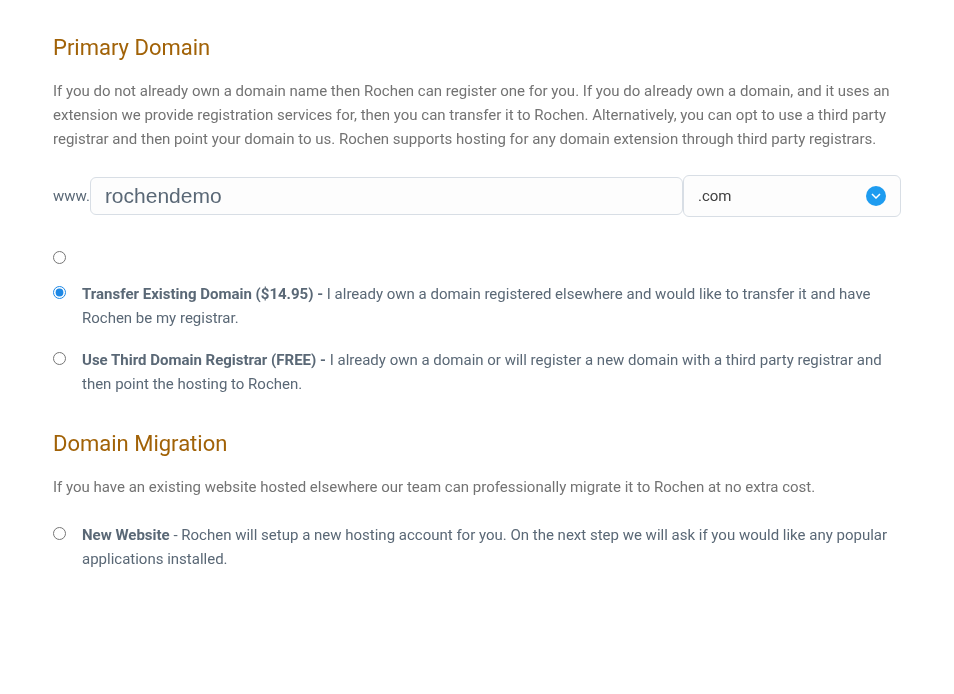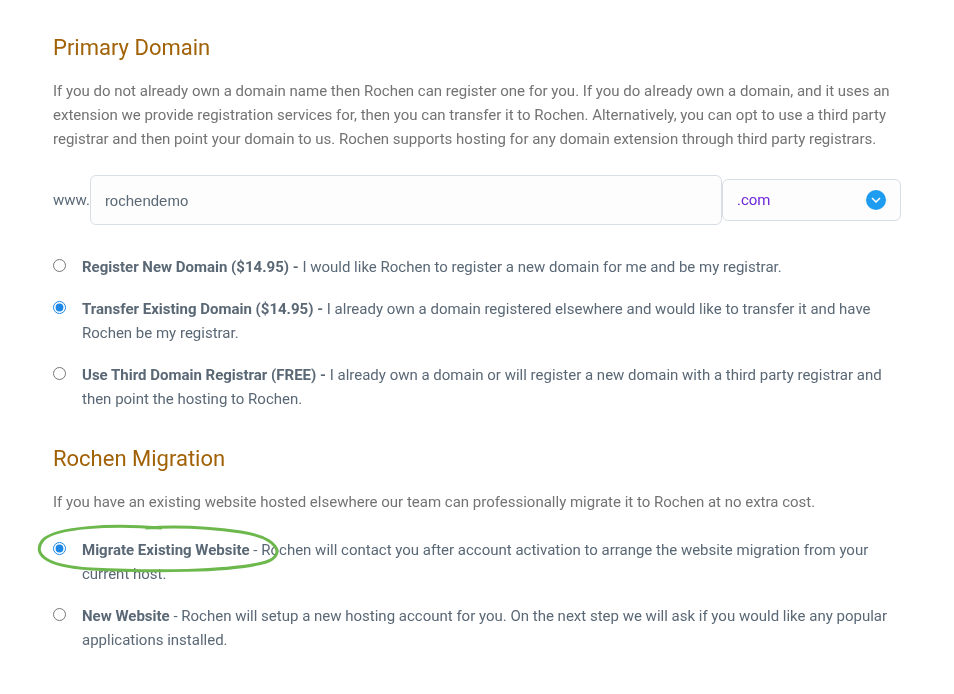--- a/index.html
+++ b/index.html
@@ -27,36 +27,36 @@
       display: flex;
       align-items: center;
       margin-bottom: 30px;
     }
     .www-label {
       color: #5a6876;
       font-size: 15px;
     }
     .domain-input {
       flex: 1;
-      height: 50px;
+      height: 38px;
       border: 1px solid #d8dee5;
       border-radius: 6px;
       padding: 0 14px;
-      font-size: 15px;
+      font-size: 21px;
       color: #5a6876;
       background: #fdfdfd;
     }
     .tld-select {
-      width: 179px;
+      width: 218px;
       height: 42px;
       border: 1px solid #d8dee5;
       border-radius: 6px;
       padding: 0 14px;
       font-size: 15px;
-      color: #6d28d9;
+      color: #404040;
       background: #fdfdfd;
       display: flex;
       align-items: center;
       justify-content: space-between;
       cursor: pointer;
     }
     .chevron-circle {
       width: 20px;
       height: 20px;
       border-radius: 50%;
@@ -118,52 +118,40 @@
     <span class="chevron-circle">
       <svg viewBox="0 0 10 6">
           <path d="M1 1 L5 5 L9 1" stroke="#fff" stroke-width="1.5" fill="none"></path>
         </svg>
     </span>
   </div>
 </div>
 
 <div class="radio-option">
   <input type="radio" name="domain-opt" class="radio-input" style="">
-  <label class="radio-label">
-    <span class="bold">Register New Domain ($14.95) - </span><span>I would like Rochen to register a new domain for me and be my registrar.</span>
-  </label>
 </div>
 
 <div class="radio-option">
   <input type="radio" name="domain-opt" class="radio-input" checked="" style="">
   <label class="radio-label">
     <span class="bold">Transfer Existing Domain ($14.95) - </span><span>I already own a domain registered elsewhere and would like to transfer it and have Rochen be my registrar.</span>
   </label>
 </div>
 
 <div class="radio-option">
   <input type="radio" name="domain-opt" class="radio-input" style="">
   <label class="radio-label">
     <span class="bold">Use Third Domain Registrar (FREE) - </span><span>I already own a domain or will register a new domain with a third party registrar and then point the hosting to Rochen.</span>
   </label>
 </div>
 
 <div class="section-migration">
-  <h2>Rochen Migration</h2>
+  <h2>Domain Migration</h2>
   <p class="section-desc">If you have an existing website hosted elsewhere our team can professionally migrate it to Rochen at no extra cost.</p>
 
-  <div class="radio-option">
-    <svg class="annotation" viewBox="0 0 250 52">
-      <path d="M 130 6 C 80 2, 25 5, 12 18 C 2 30, 10 44, 60 47 C 120 50, 200 50, 235 40 C 255 33, 248 16, 210 10 C 175 5, 140 4, 115 6" stroke="#6db84c" stroke-width="3" fill="none" stroke-linecap="round"></path>
-    </svg>
-    <input type="radio" name="migrate-opt" class="radio-input" checked="" style="">
-    <label class="radio-label">
-      <span class="bold">Migrate Existing Website</span><span> - </span><span>Rochen will contact you after account activation to arrange the website migration from your current host.</span>
-    </label>
-  </div>
 
   <div class="radio-option">
     <input type="radio" name="migrate-opt" class="radio-input" style="">
     <label class="radio-label">
       <span class="bold">New Website</span><span> - </span><span>Rochen will setup a new hosting account for you. On the next step we will ask if you would like any popular applications installed.</span>
     </label>
   </div>
 </div>
 
 </body></html>

